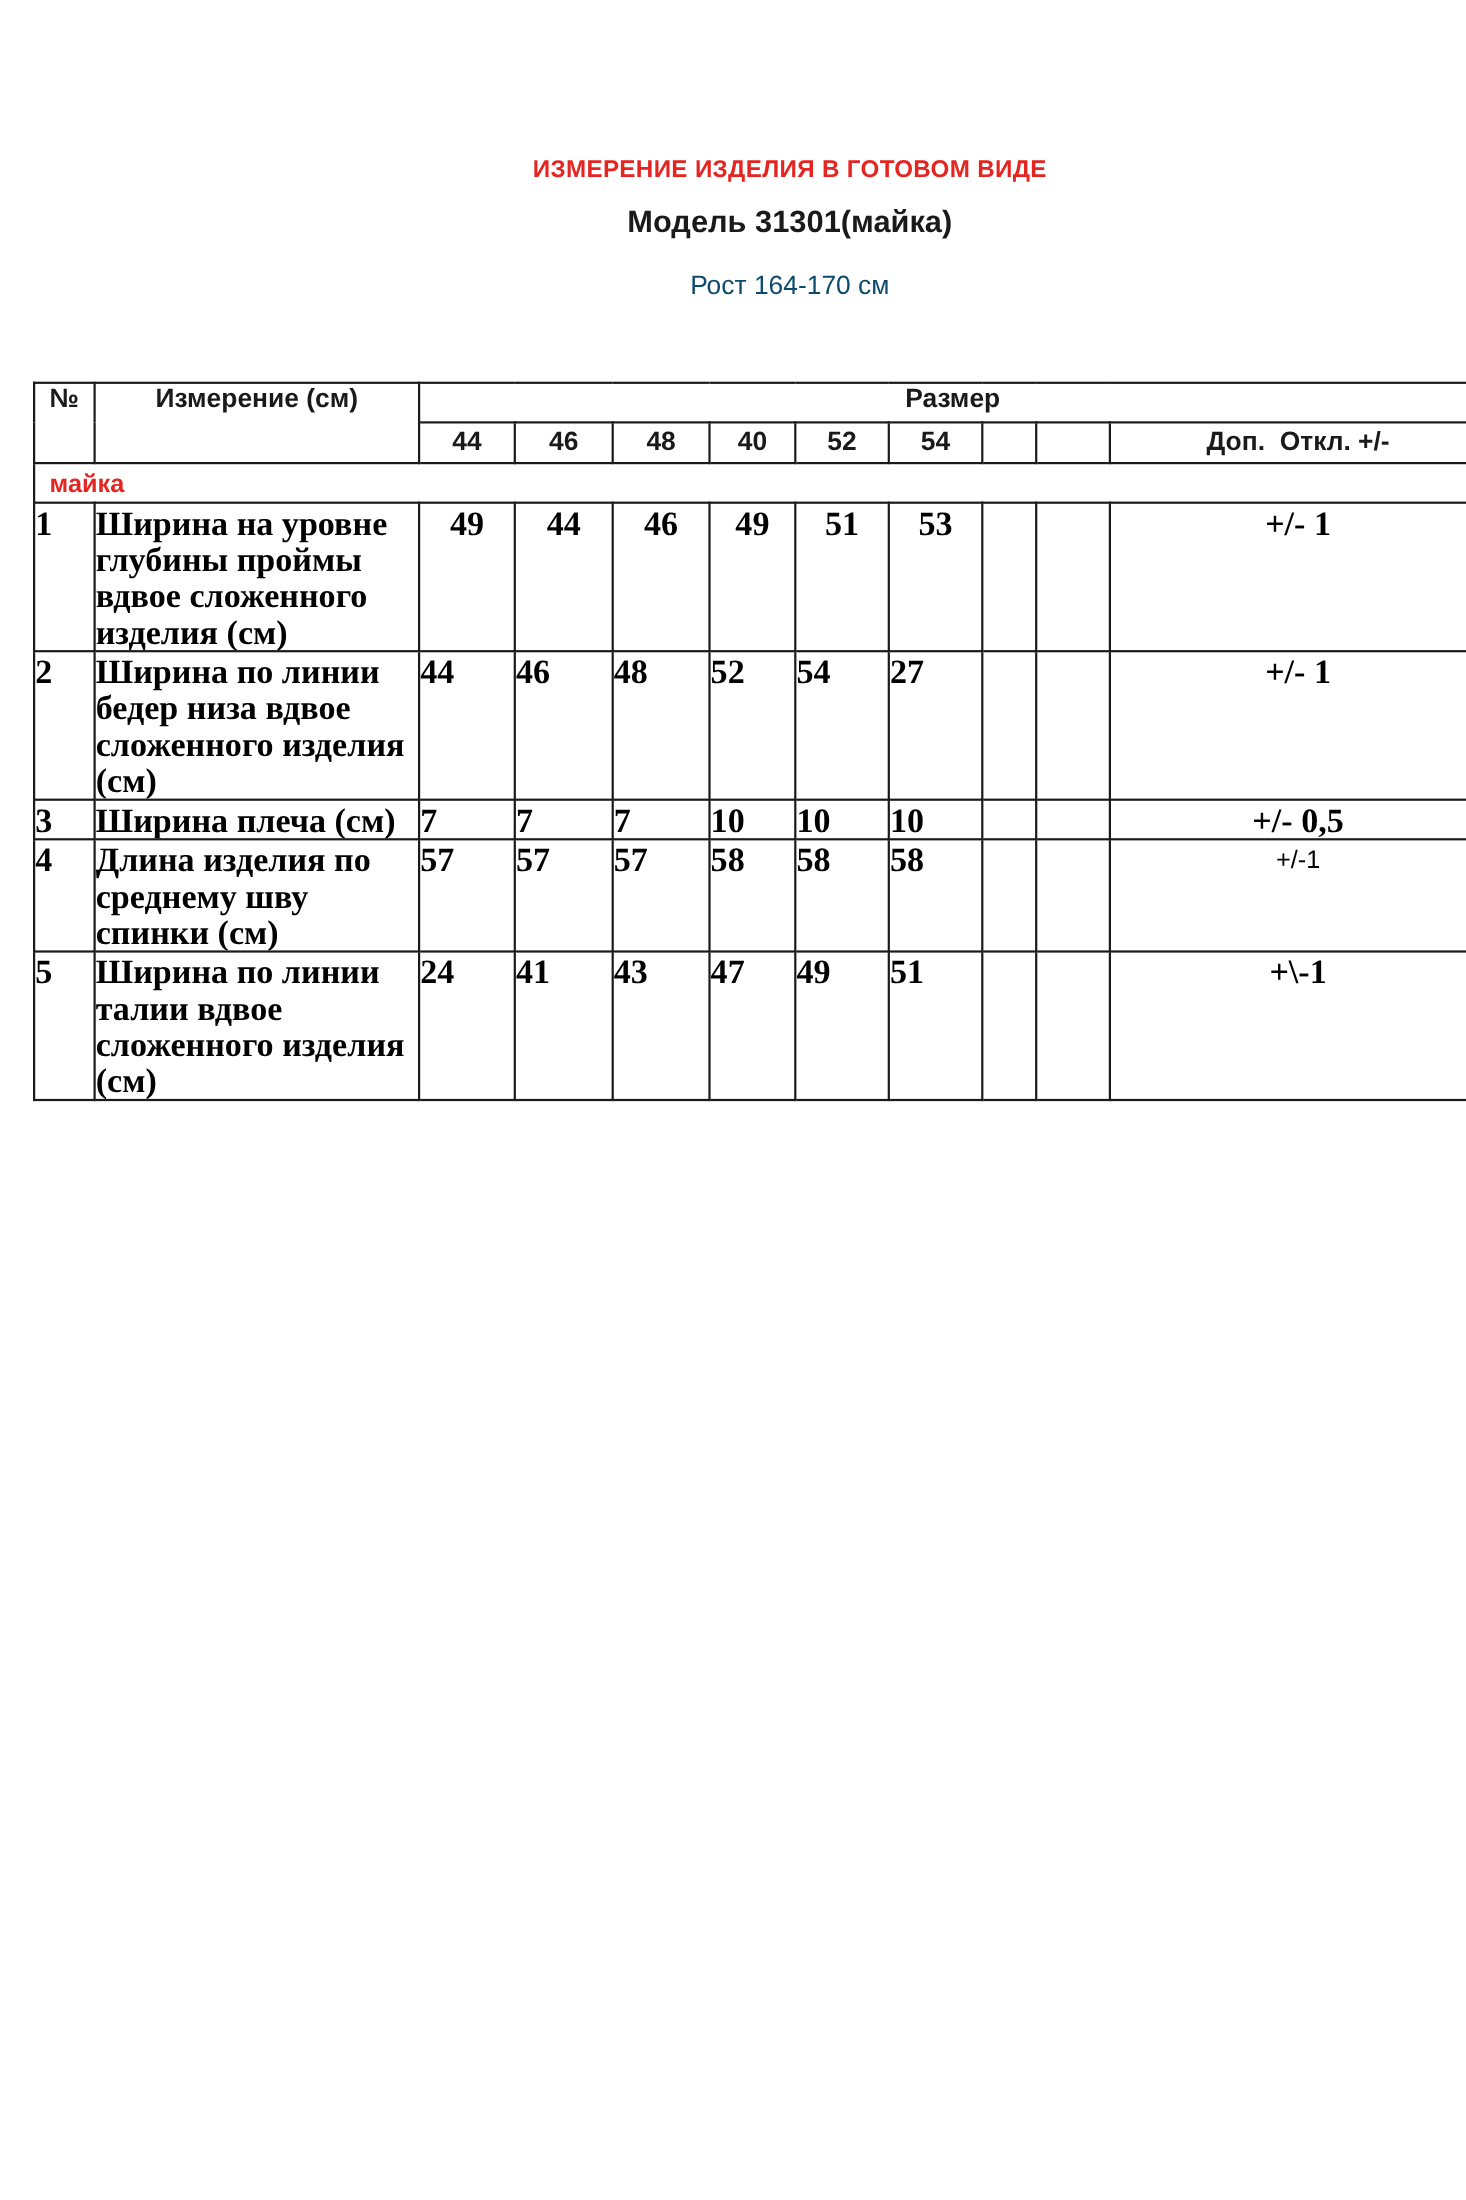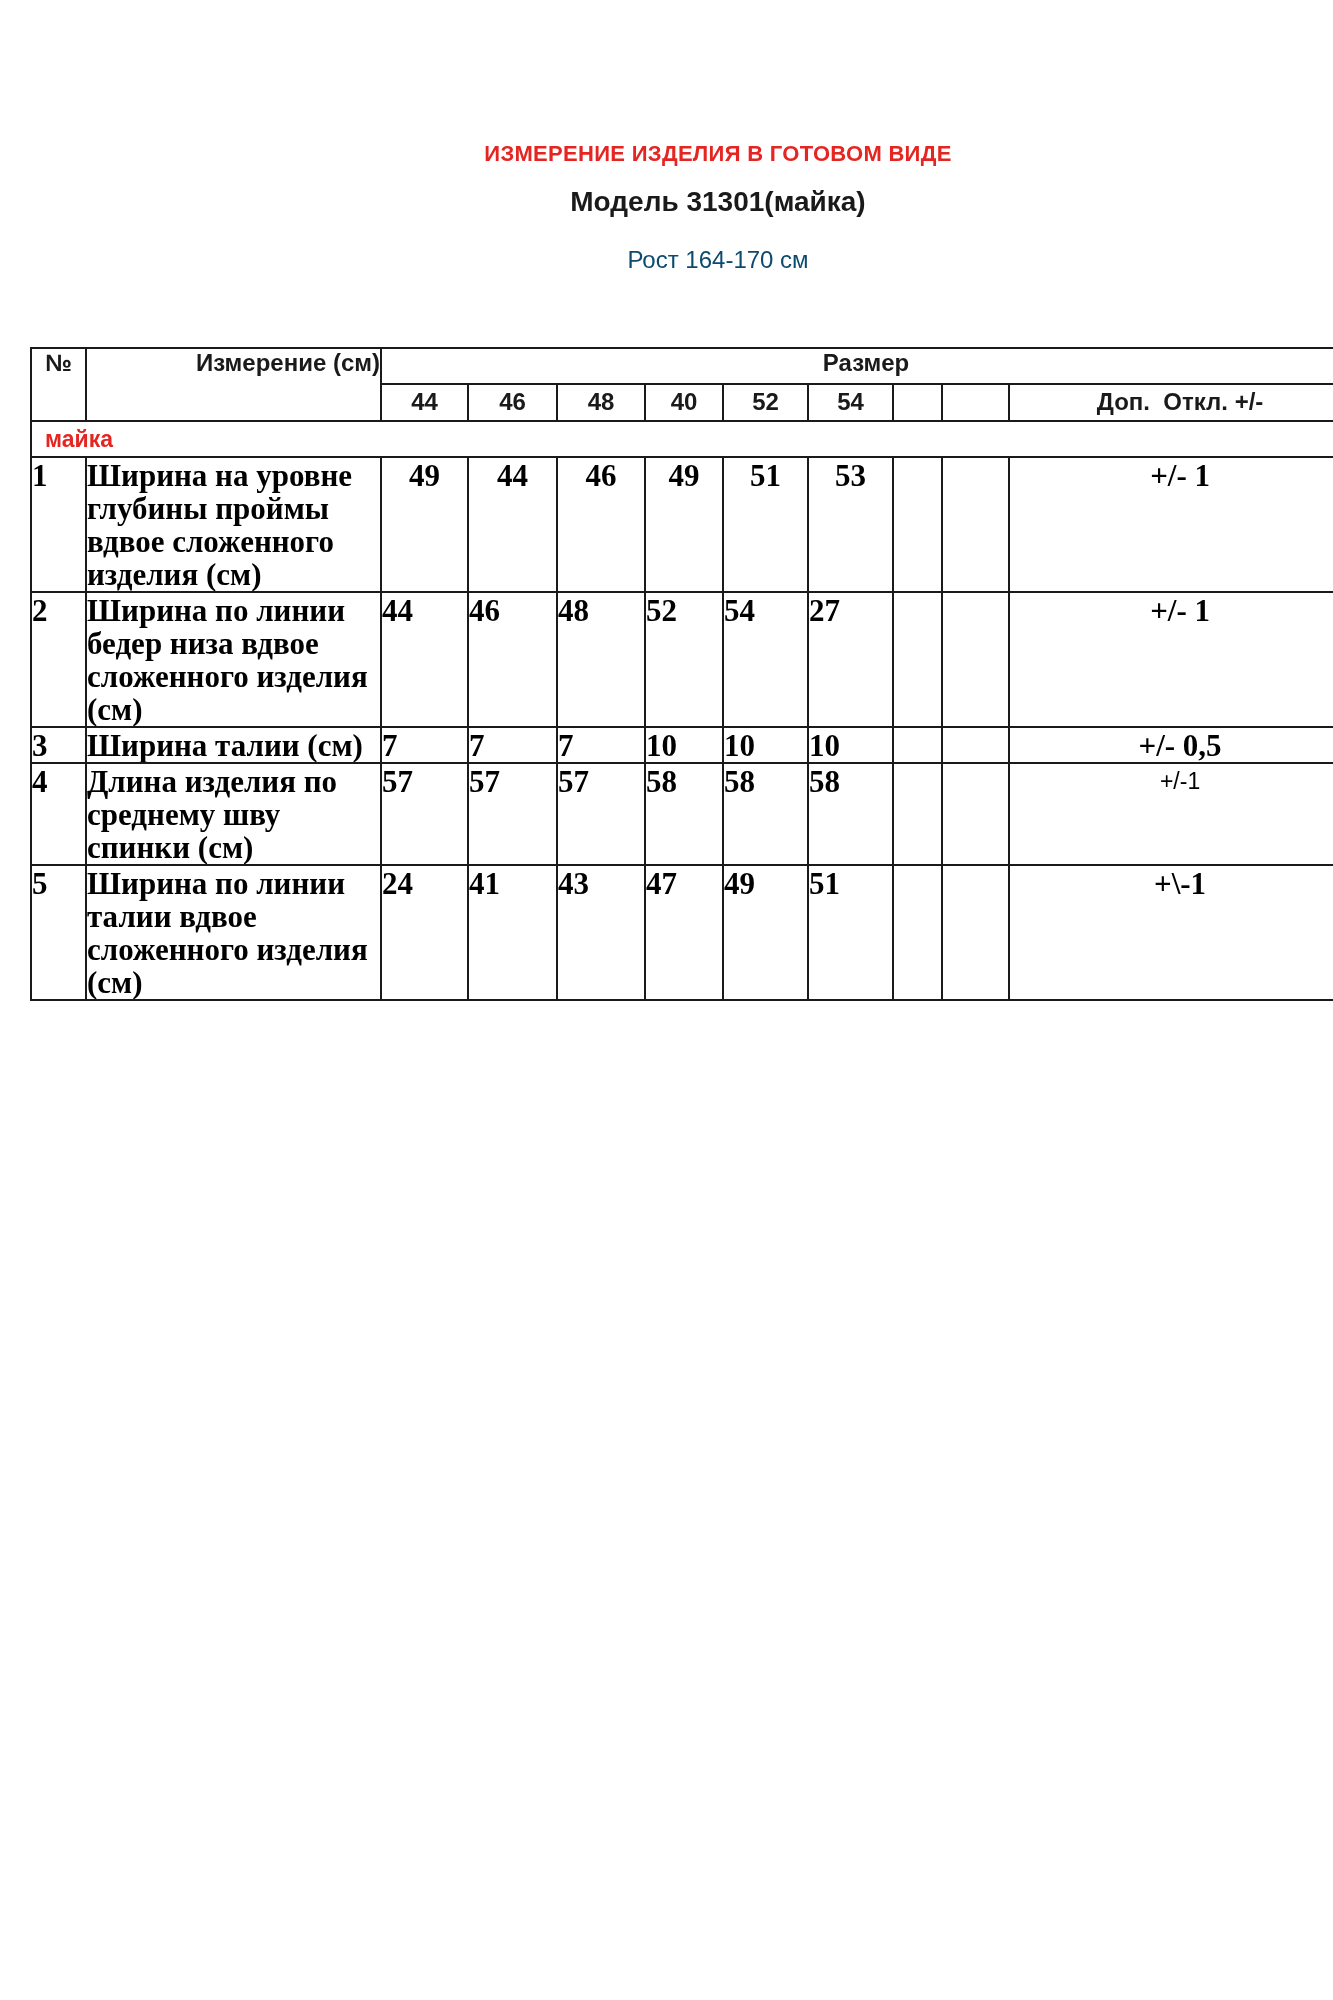--- a/index.html
+++ b/index.html
@@ -40,21 +40,21 @@
     padding:0;
     overflow:hidden;
   }
   
   thead th{
     font-family:"Liberation Sans", sans-serif;
     font-size:24px;font-weight:bold;color:#1a1a1a;
     text-align:center;
   }
   th.h-num{padding-top:5px;}
-  th.h-measure{text-align:right;padding-left:12px;padding-top:5px;}
+  th.h-measure{text-align:center;padding-left:12px;padding-top:5px;}
   tr.hr1{height:36px;}
   tr.hr2{height:37px;}
   tr.hr2 th{padding-top:3px;}
   th.h-tol{white-space:pre;}
   
   tr.group{height:35px;}
   tr.group td{
     font-family:"Liberation Sans", sans-serif;
     font-size:23px;font-weight:bold;color:#e52521;
     padding-left:13px;line-height:34px;
@@ -158,21 +158,21 @@
         <td class="val">52</td>
         <td class="val">54</td>
         <td class="val">27</td>
         <td></td>
         <td></td>
         <td class="tol">+/- 1</td>
       </tr>
 
       <tr class="data r3">
         <td class="num">3</td>
-        <td class="name">Ширина талии (см)</td>
+        <td class="name">Ширина плеча (см)</td>
         <td class="val">7</td>
         <td class="val">7</td>
         <td class="val">7</td>
         <td class="val">10</td>
         <td class="val">10</td>
         <td class="val">10</td>
         <td></td>
         <td></td>
         <td class="tol">+/- 0,5</td>
       </tr>

